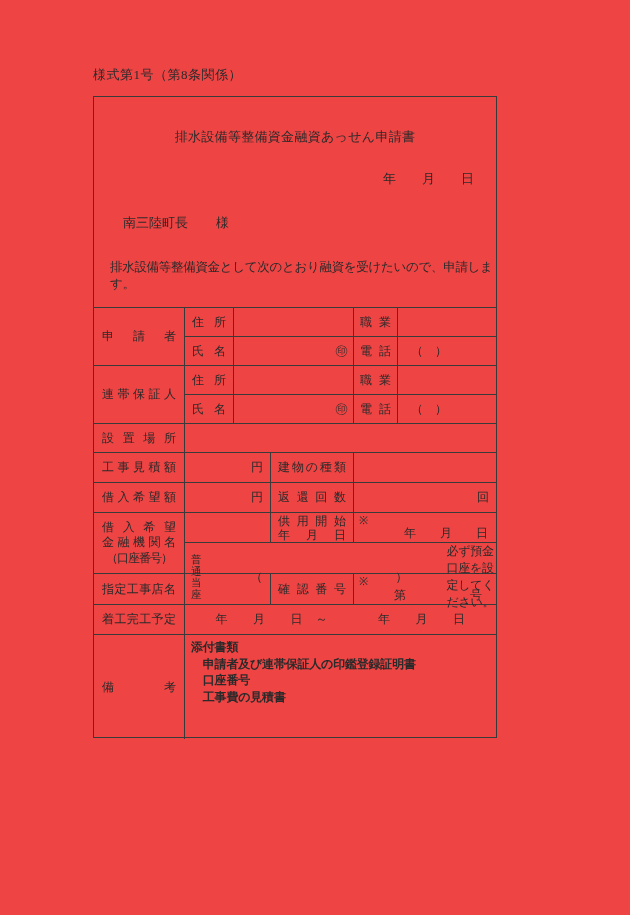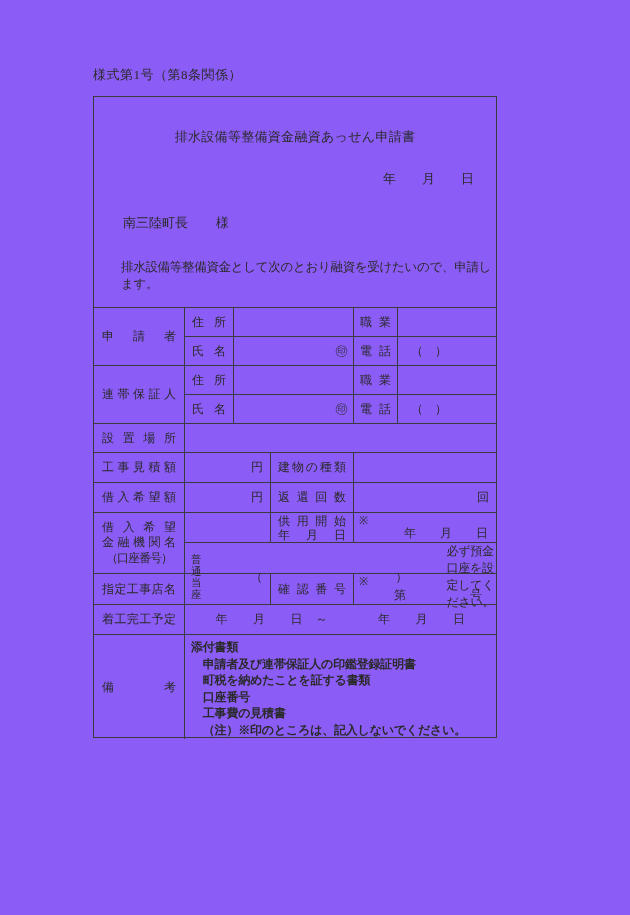--- a/index.html
+++ b/index.html
@@ -2,39 +2,39 @@
 <html><head>
 <meta charset="utf-8">
 <style>
   html, body { margin: 0; padding: 0; }
   body {
     width: 630px; height: 915px;
     background: #ffffff;
     font-family: "Liberation Serif", "DejaVu Serif", serif;
     color: #2a2a2a;
   }
-  .page { position: relative; width: 630px; height: 915px; background: #8b5cf6; overflow: hidden; }
+  .page { position: relative; width: 630px; height: 915px; background: #ef4444; overflow: hidden; }
 
   .form-number {
     position: absolute; left: 93px; top: 66px;
     font-size: 13px; letter-spacing: 0.5px;
   }
 
   .box {
     position: absolute; left: 93px; top: 96px;
     width: 404px; height: 642px;
     border: 1px solid #3a3a3a;
     box-sizing: border-box;
   }
 
   .title   { position: absolute; top: 31px; left: 0; right: 0; text-align: center; font-size: 13px; letter-spacing: 0.3px; }
   .date-line { position: absolute; top: 73px; right: 22px; font-size: 13px; }
   .recipient { position: absolute; top: 117px; left: 29px; font-size: 13px; }
   .recipient .suffix { margin-left: 28px; }
-  .statement { position: absolute; top: 162px; left: 27px; font-size: 12.5px; letter-spacing: -0.3px; }
+  .statement { position: absolute; top: 162px; left: 16px; font-size: 12.5px; letter-spacing: -0.3px; }
 
   .ftable {
     position: absolute; top: 210px; left: 0; right: 0; bottom: 0;
     display: flex; flex-direction: column;
     font-size: 12px;
   }
   .trow { display: flex; border-top: 1px solid #3a3a3a; box-sizing: border-box; flex: 0 0 auto; }
   .cell { box-sizing: border-box; position: relative; }
   .bl   { border-left: 1px solid #3a3a3a; }
   .bt   { border-top: 1px solid #3a3a3a; }
@@ -361,22 +361,20 @@
       <div class="trow" style="height:105px">
         <div class="cell label-cell">
             <div class="jflex">
               <span>備</span>
               <span>考</span>
             </div>
           </div>
         <div class="cell fill bl remarks-content">
           <div class="remarks-line">添付書類</div>
           <div class="remarks-line">　申請者及び連帯保証人の印鑑登録証明書</div>
-          <div class="remarks-line">　町税を納めたことを証する書類</div>
           <div class="remarks-line">　口座番号</div>
           <div class="remarks-line">　工事費の見積書</div>
-          <div class="remarks-line">　（注）※印のところは、記入しないでください。</div>
         </div>
       </div>
 
     </div>
   </div>
 </div>
 
 </body></html>

